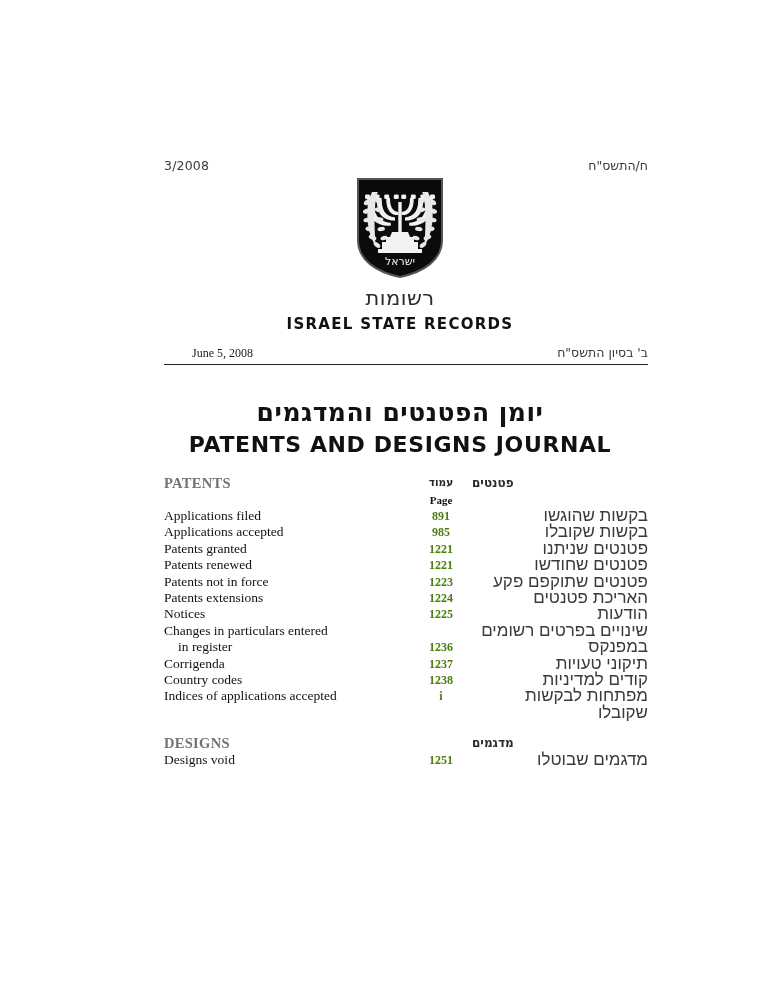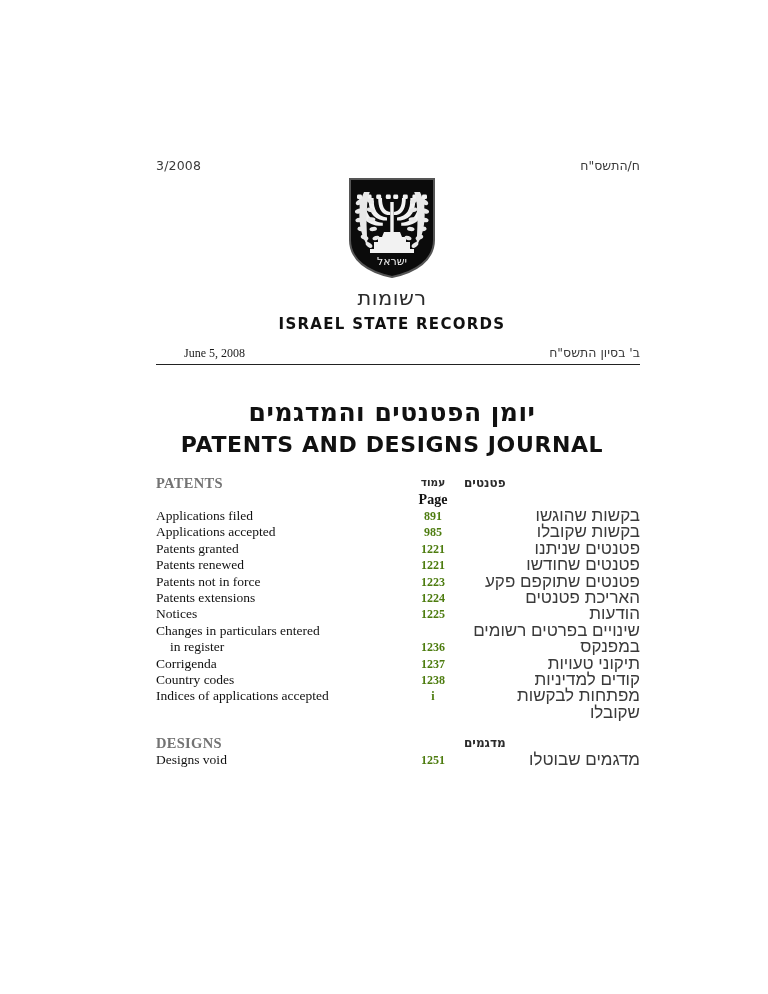--- a/index.html
+++ b/index.html
@@ -11,21 +11,21 @@
     width: 768px;
     height: 994px;
     font-family: "Liberation Serif", "DejaVu Serif", serif;
     color: #111111;
     position: relative;
     overflow: hidden;
   }
 
   .page {
     position: absolute;
-    left: 8px; top: 0;
+    left: 16px; top: 0;
     width: 616px;
     height: 994px;
     box-sizing: border-box;
   }
 
   
   .top-header {
     position: absolute;
     left: 148px;
     top: 158px;
@@ -225,21 +225,21 @@
     font-weight: bold;
     font-size: 10.5px;
     line-height: 16px;
     text-align: center;
     color: #2b2b2b;
     direction: rtl;
   }
   .colhead-en {
     font-family: "Liberation Serif", "DejaVu Serif", serif;
     font-weight: bold;
-    font-size: 14px;
+    font-size: 11px;
     line-height: 16px;
     text-align: center;
     color: #111;
   }
   .gap-row td { height: 13px; }
 </style>
 </head>
 <body>
 
 <div class="page">

